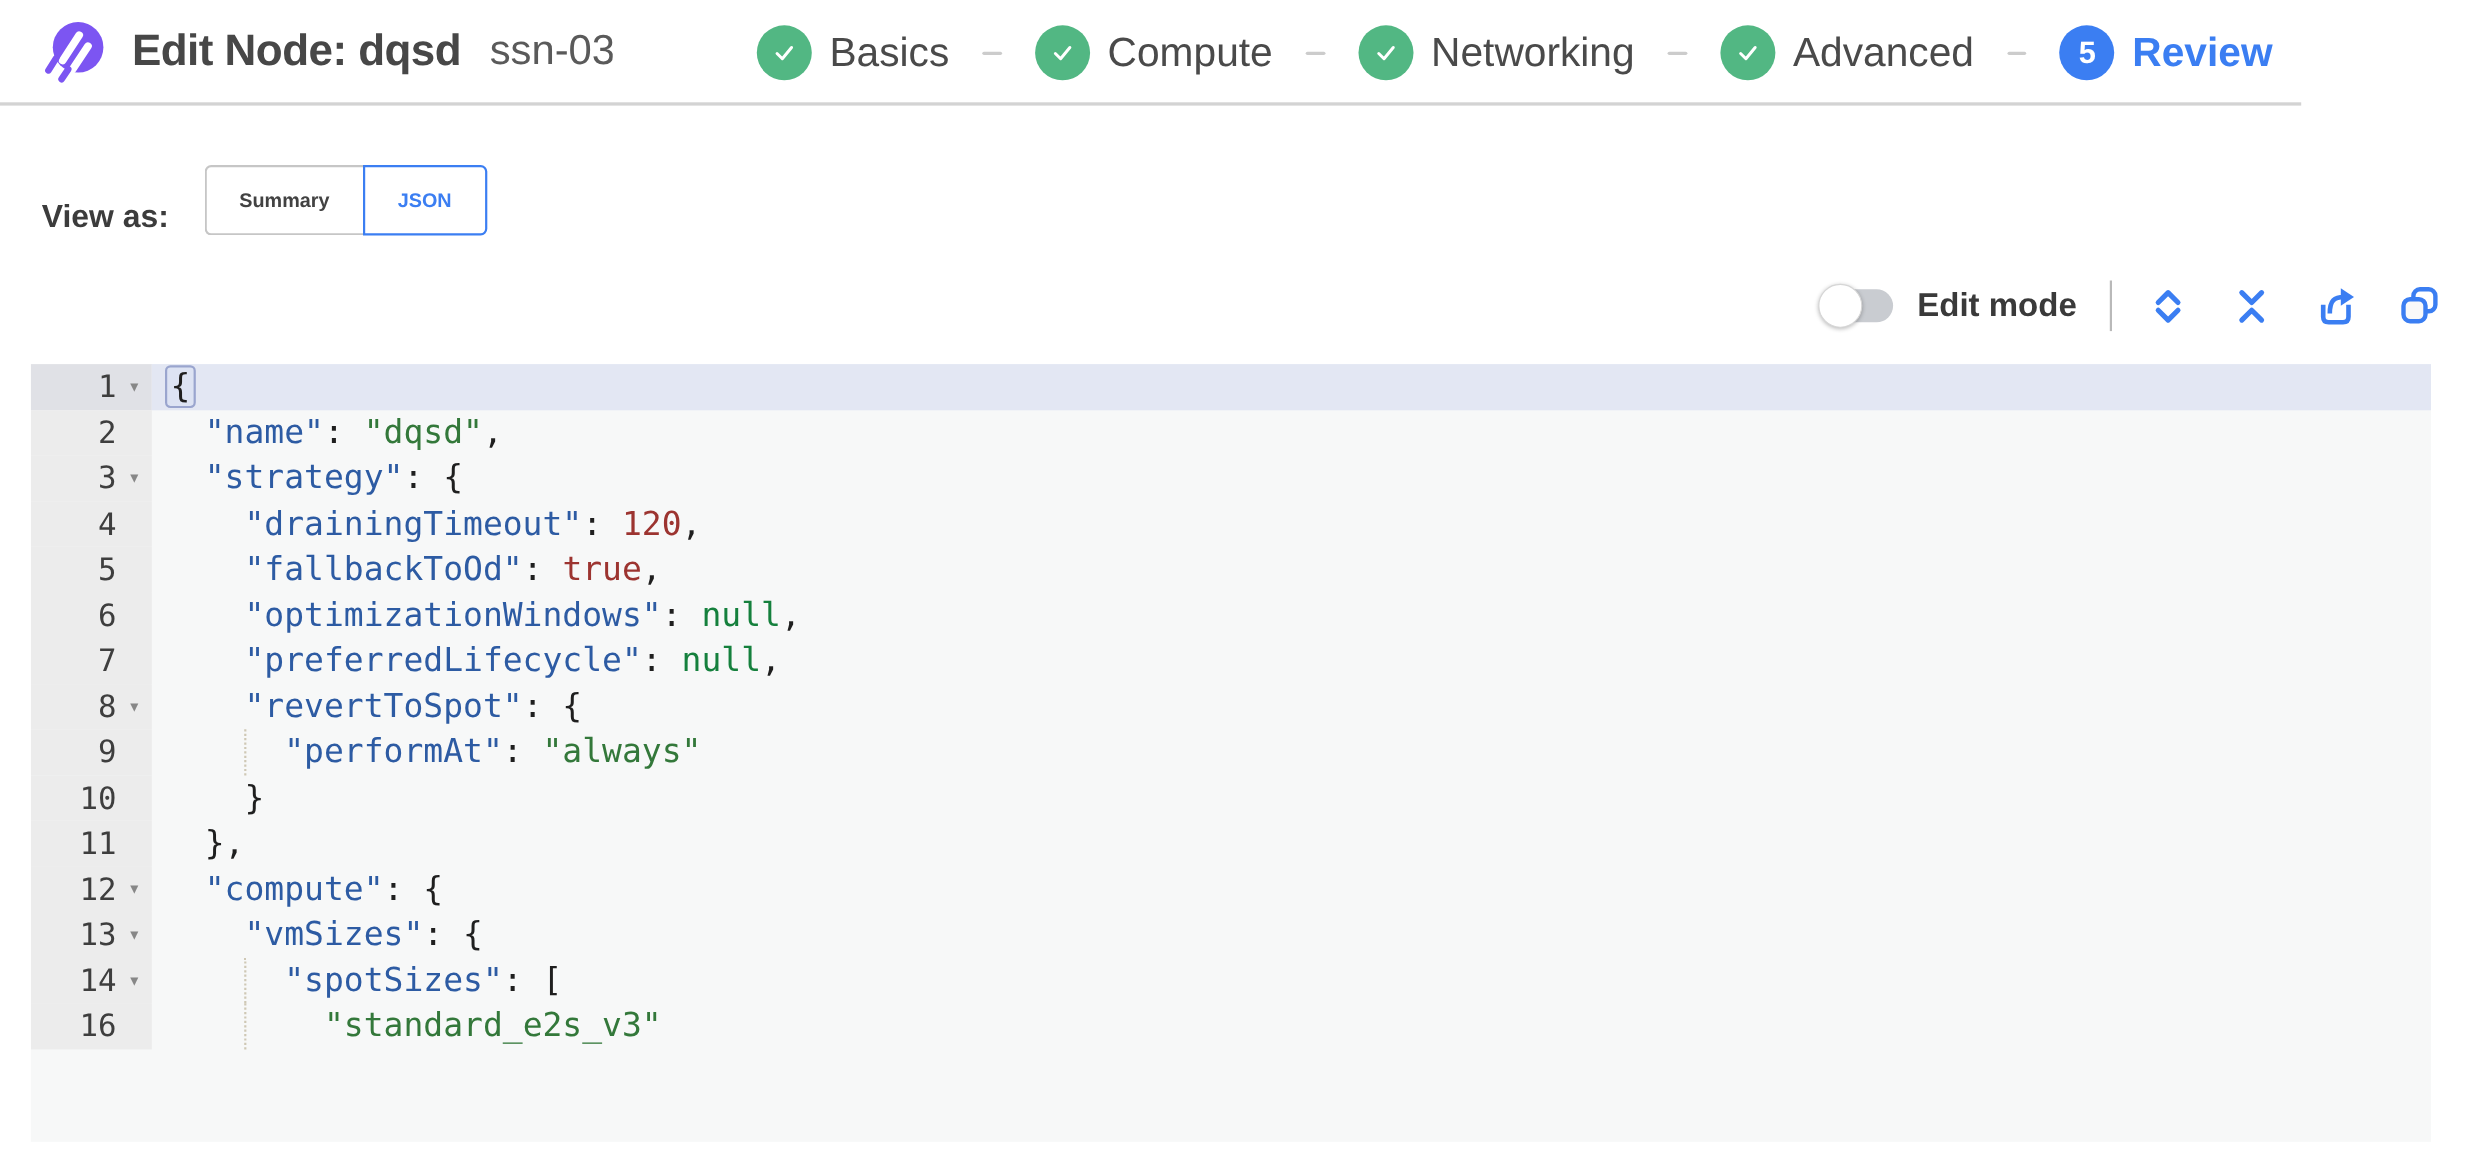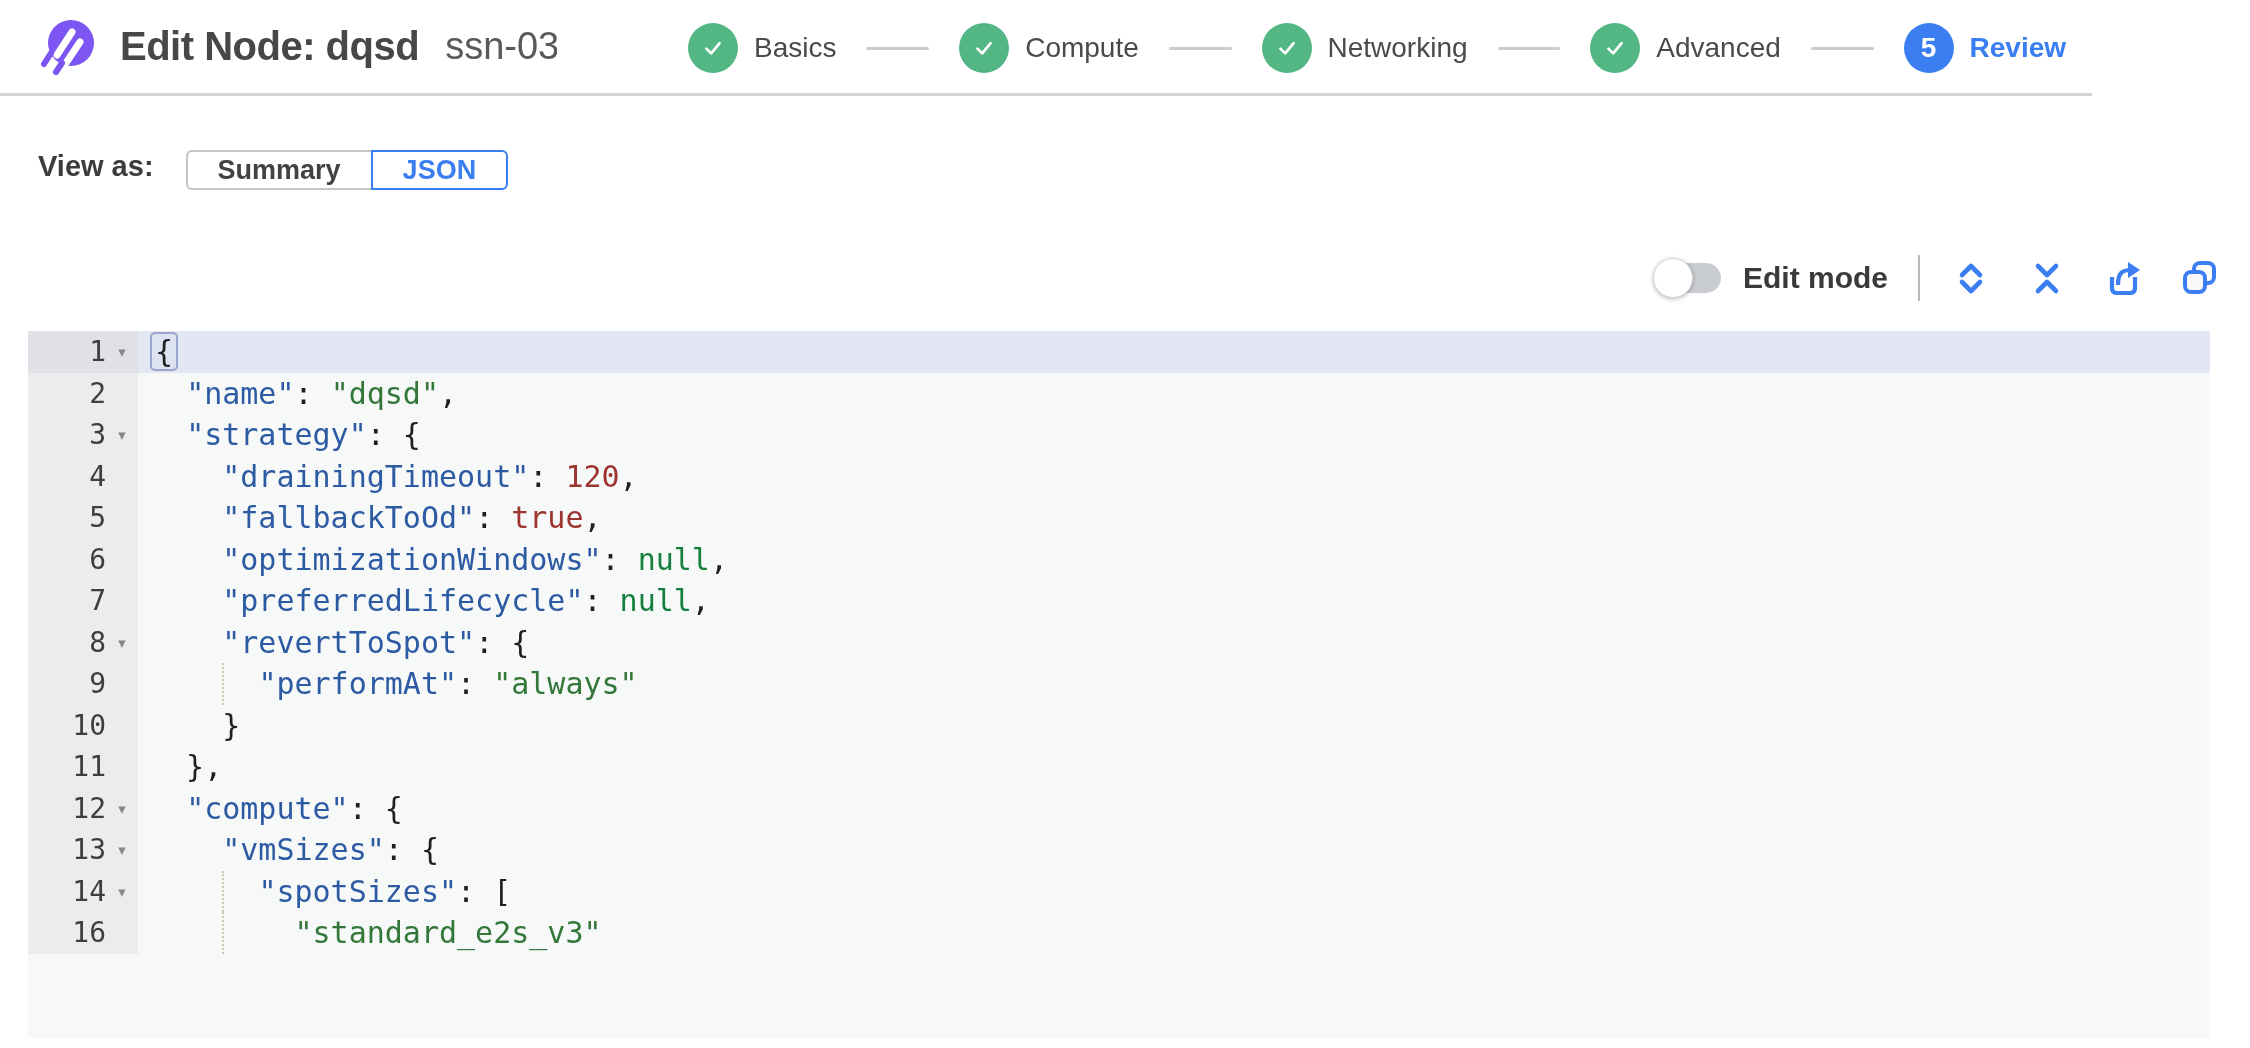--- a/index.html
+++ b/index.html
@@ -29,30 +29,30 @@
     display:flex; align-items:center;
   }
   .step { display:flex; align-items:center; flex:0 0 auto; cursor:pointer; }
   .step-circle {
     width:50px; height:50px; border-radius:50%;
     display:flex; align-items:center; justify-content:center; flex:0 0 auto;
   }
   .step-circle.done   { background:#52b783; }
   .step-circle.current{ background:#3b7ef2; color:#fff; font-size:28px; font-weight:bold; }
   .step-circle svg { width:30px; height:30px; }
-  .step-label { margin-left:16px; font-size:28px; color:#4a4a4a; white-space:nowrap; }
+  .step-label { margin-left:16px; font-size:37px; color:#4a4a4a; white-space:nowrap; }
   .step.current .step-label { color:#3b7ef2; font-weight:bold; }
   .connector { flex:1 1 auto; height:3px; background:#cccccc; margin:0 30px; border-radius:2px; }
 
   
-  .viewas { position:absolute; top:150px; left:38px; display:flex; align-items:flex-start; }
+  .viewas { position:absolute; top:150px; left:38px; display:flex; align-items:flex-end; }
   .viewas-label { font-size:29px; font-weight:bold; color:#3c3c3c; margin-right:32px; }
   .seg { display:flex; }
   .seg-btn {
-    height:40px; padding:0 30px; background:#fff; font-size:27px; font-weight:bold;
+    height:64px; padding:0 30px; background:#fff; font-size:18px; font-weight:bold;
     display:flex; align-items:center; justify-content:center; cursor:pointer;
     border:2px solid #c6c6c6; color:#424242;
   }
   .seg-btn.first { border-radius:6px 0 0 6px; border-right:none; }
   .seg-btn.selected {
     border:2px solid #3b7ef2; color:#3b7ef2; border-radius:0 6px 6px 0;
   }
 
   
   .tools { position:absolute; top:250px; right:30px; height:56px; display:flex; align-items:center; }

